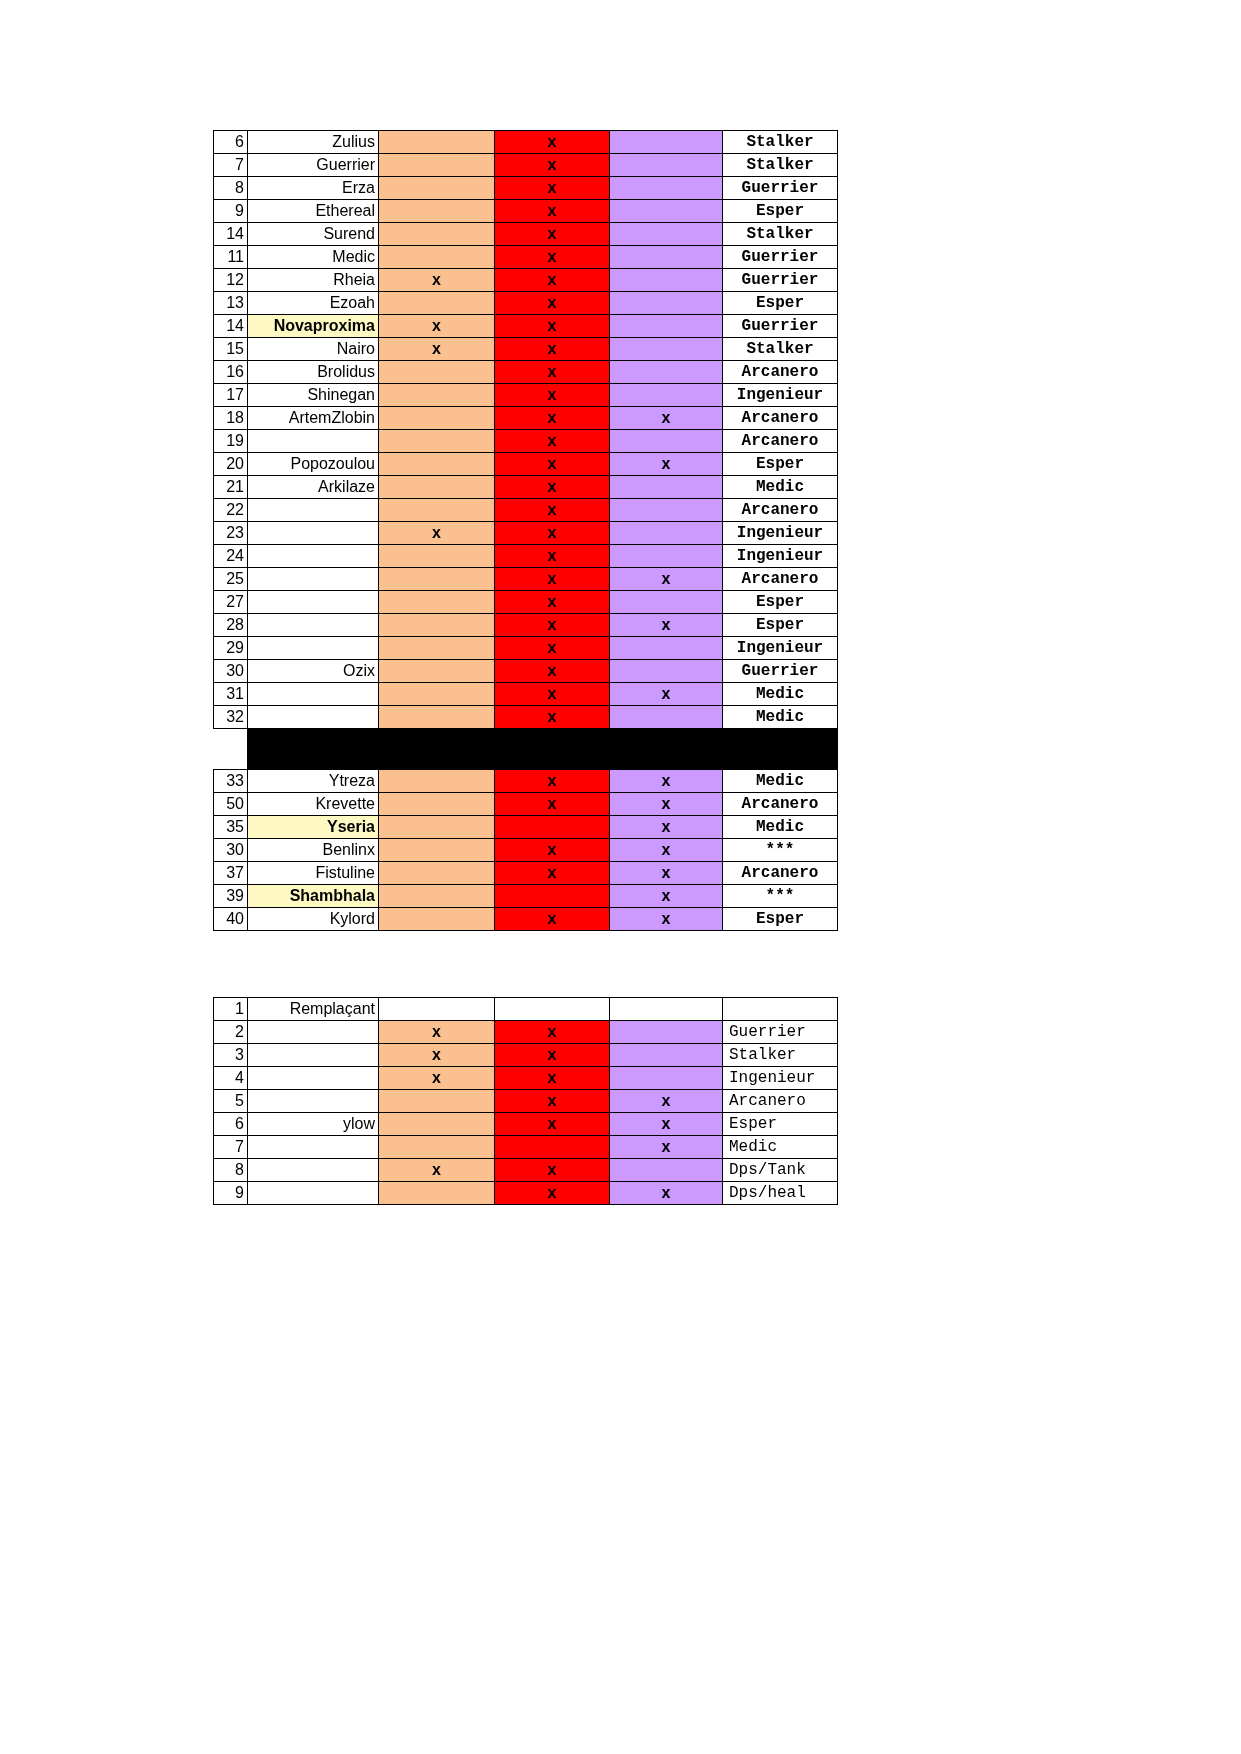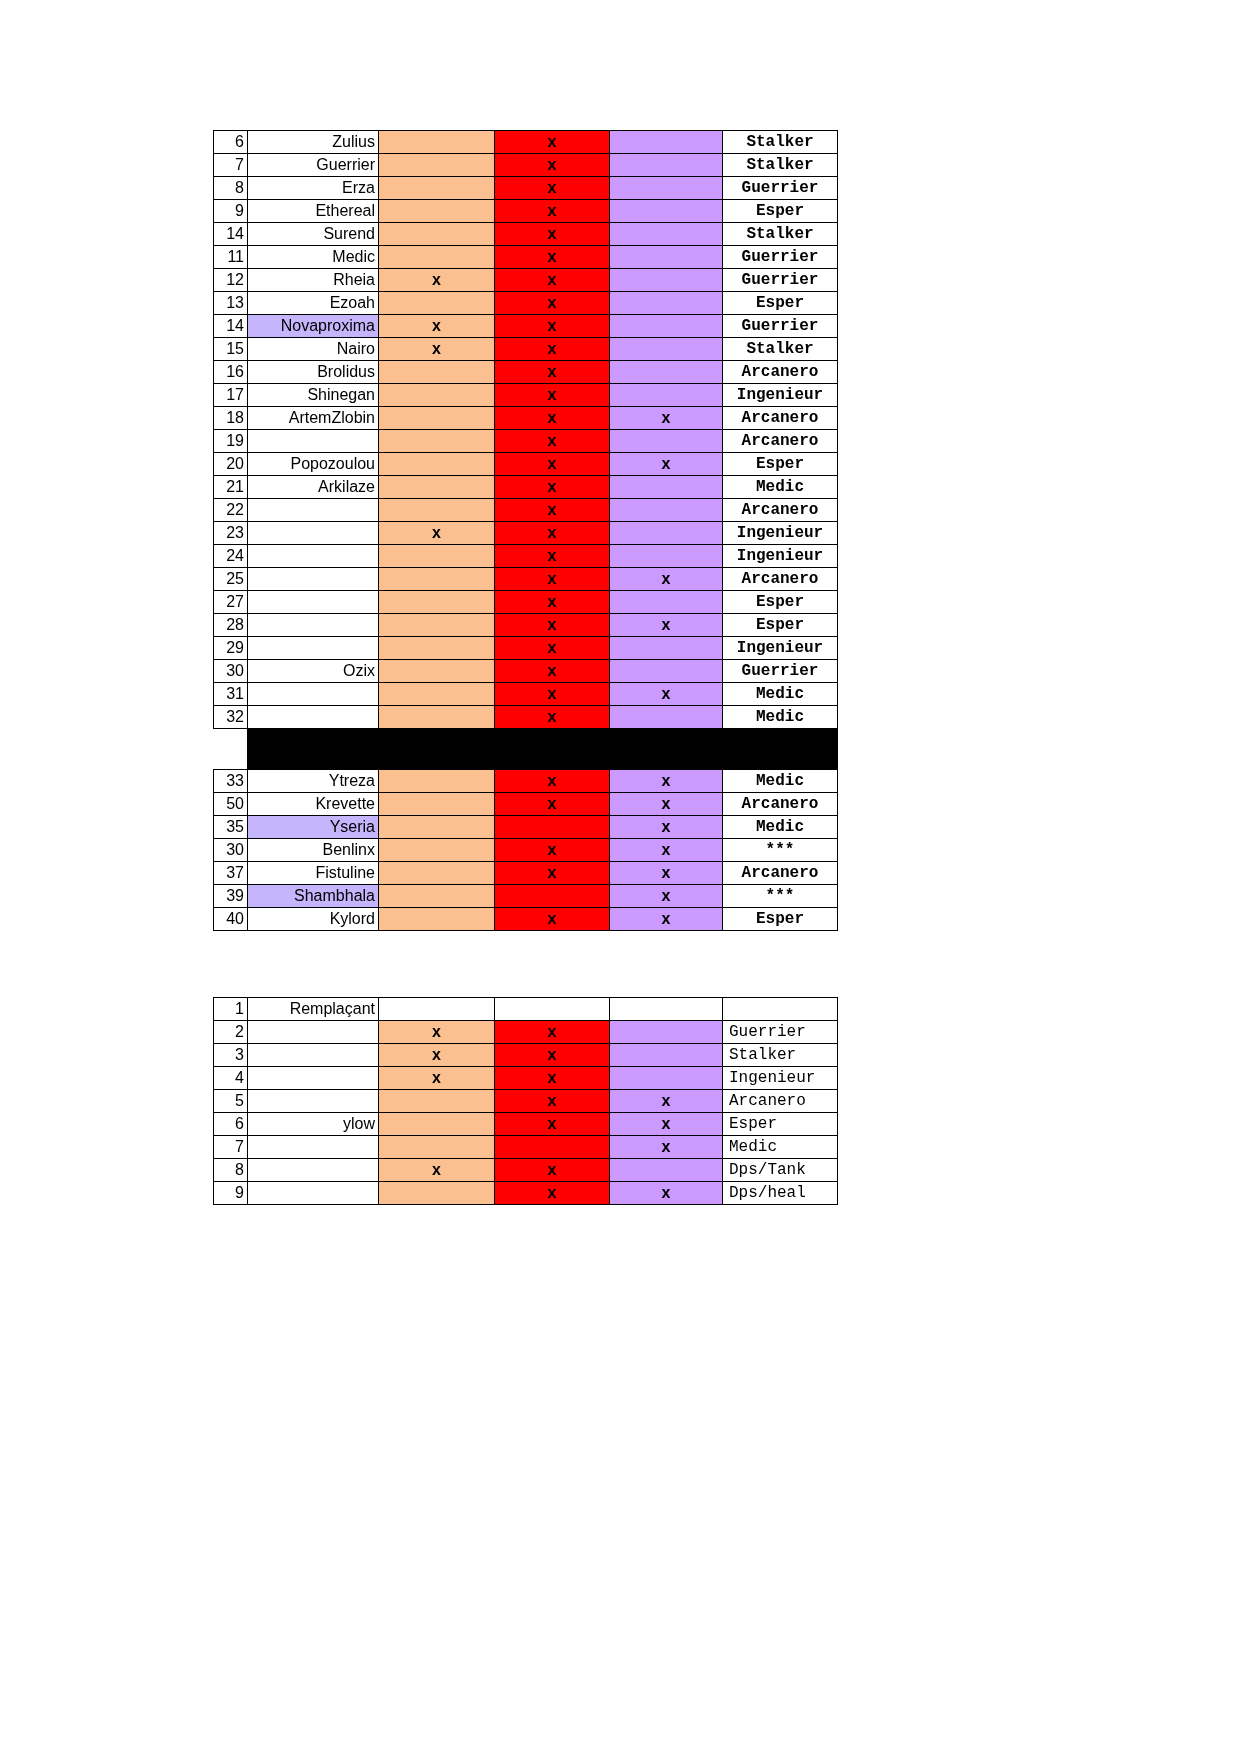--- a/index.html
+++ b/index.html
@@ -45,22 +45,22 @@
     font-size: 16px;
     color: #000;
     background: #ffffff;
     width: 27px;
   }
   td.name {
     background: #ffffff;
     text-align: right;
   }
   td.name.hl {
-    background: #c4b5fd;
-    font-weight: normal;
+    background: #fef9c3;
+    font-weight: bold;
   }
   td.colA { background: #fac090; text-align: center; font-weight: bold; font-size: 15px; }
   td.colB { background: #ff0000; text-align: center; font-weight: bold; font-size: 15px; }
   td.colC { background: #cc99ff; text-align: center; font-weight: bold; font-size: 15px; }
   td.role {
     background: #ffffff;
     text-align: center;
     font-weight: bold;
     font-family: Liberation Mono, monospace;
   }

